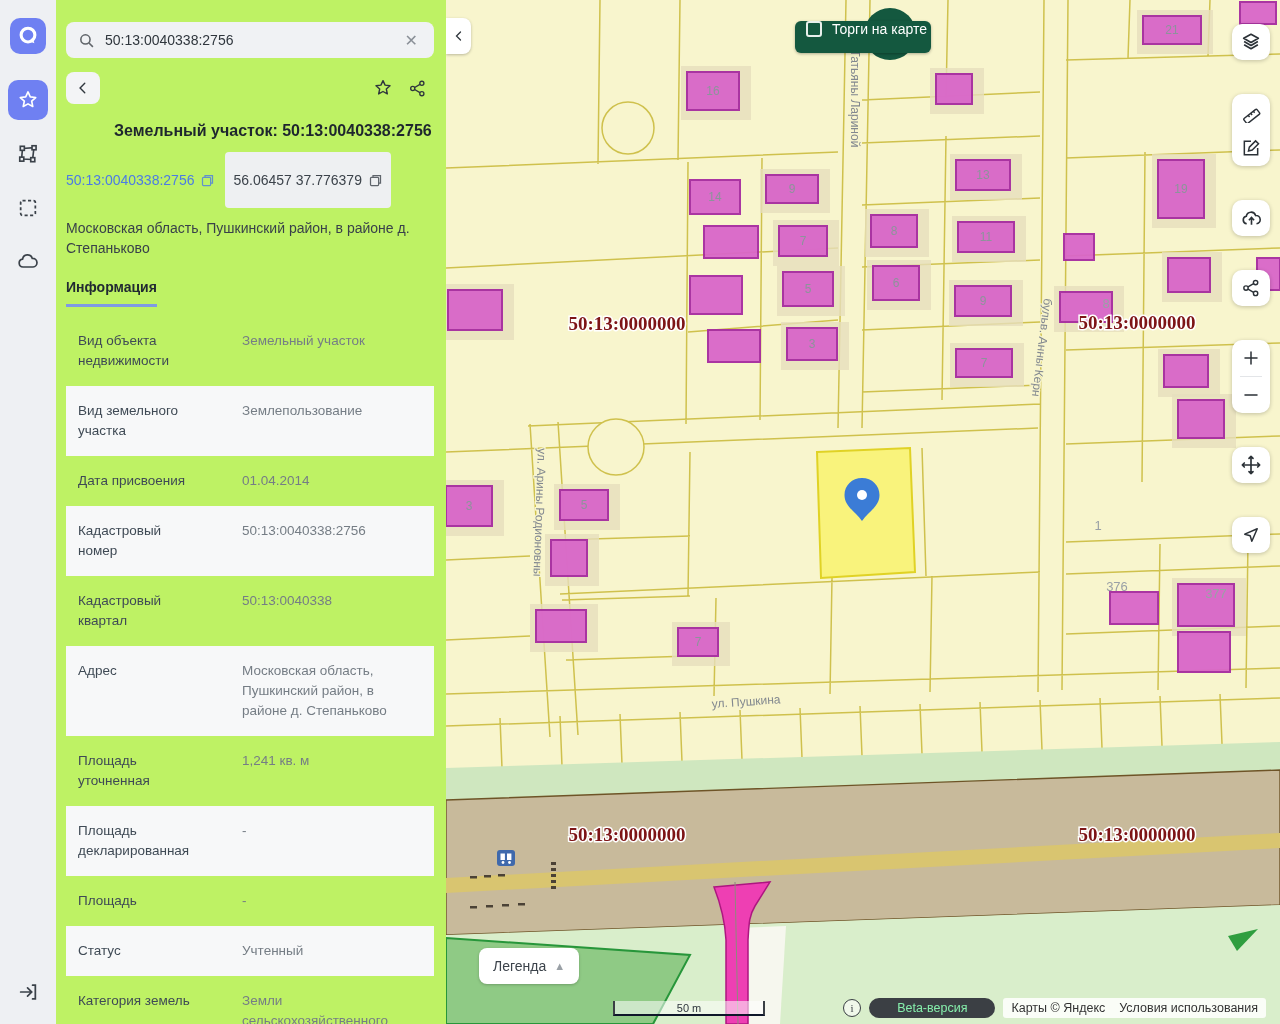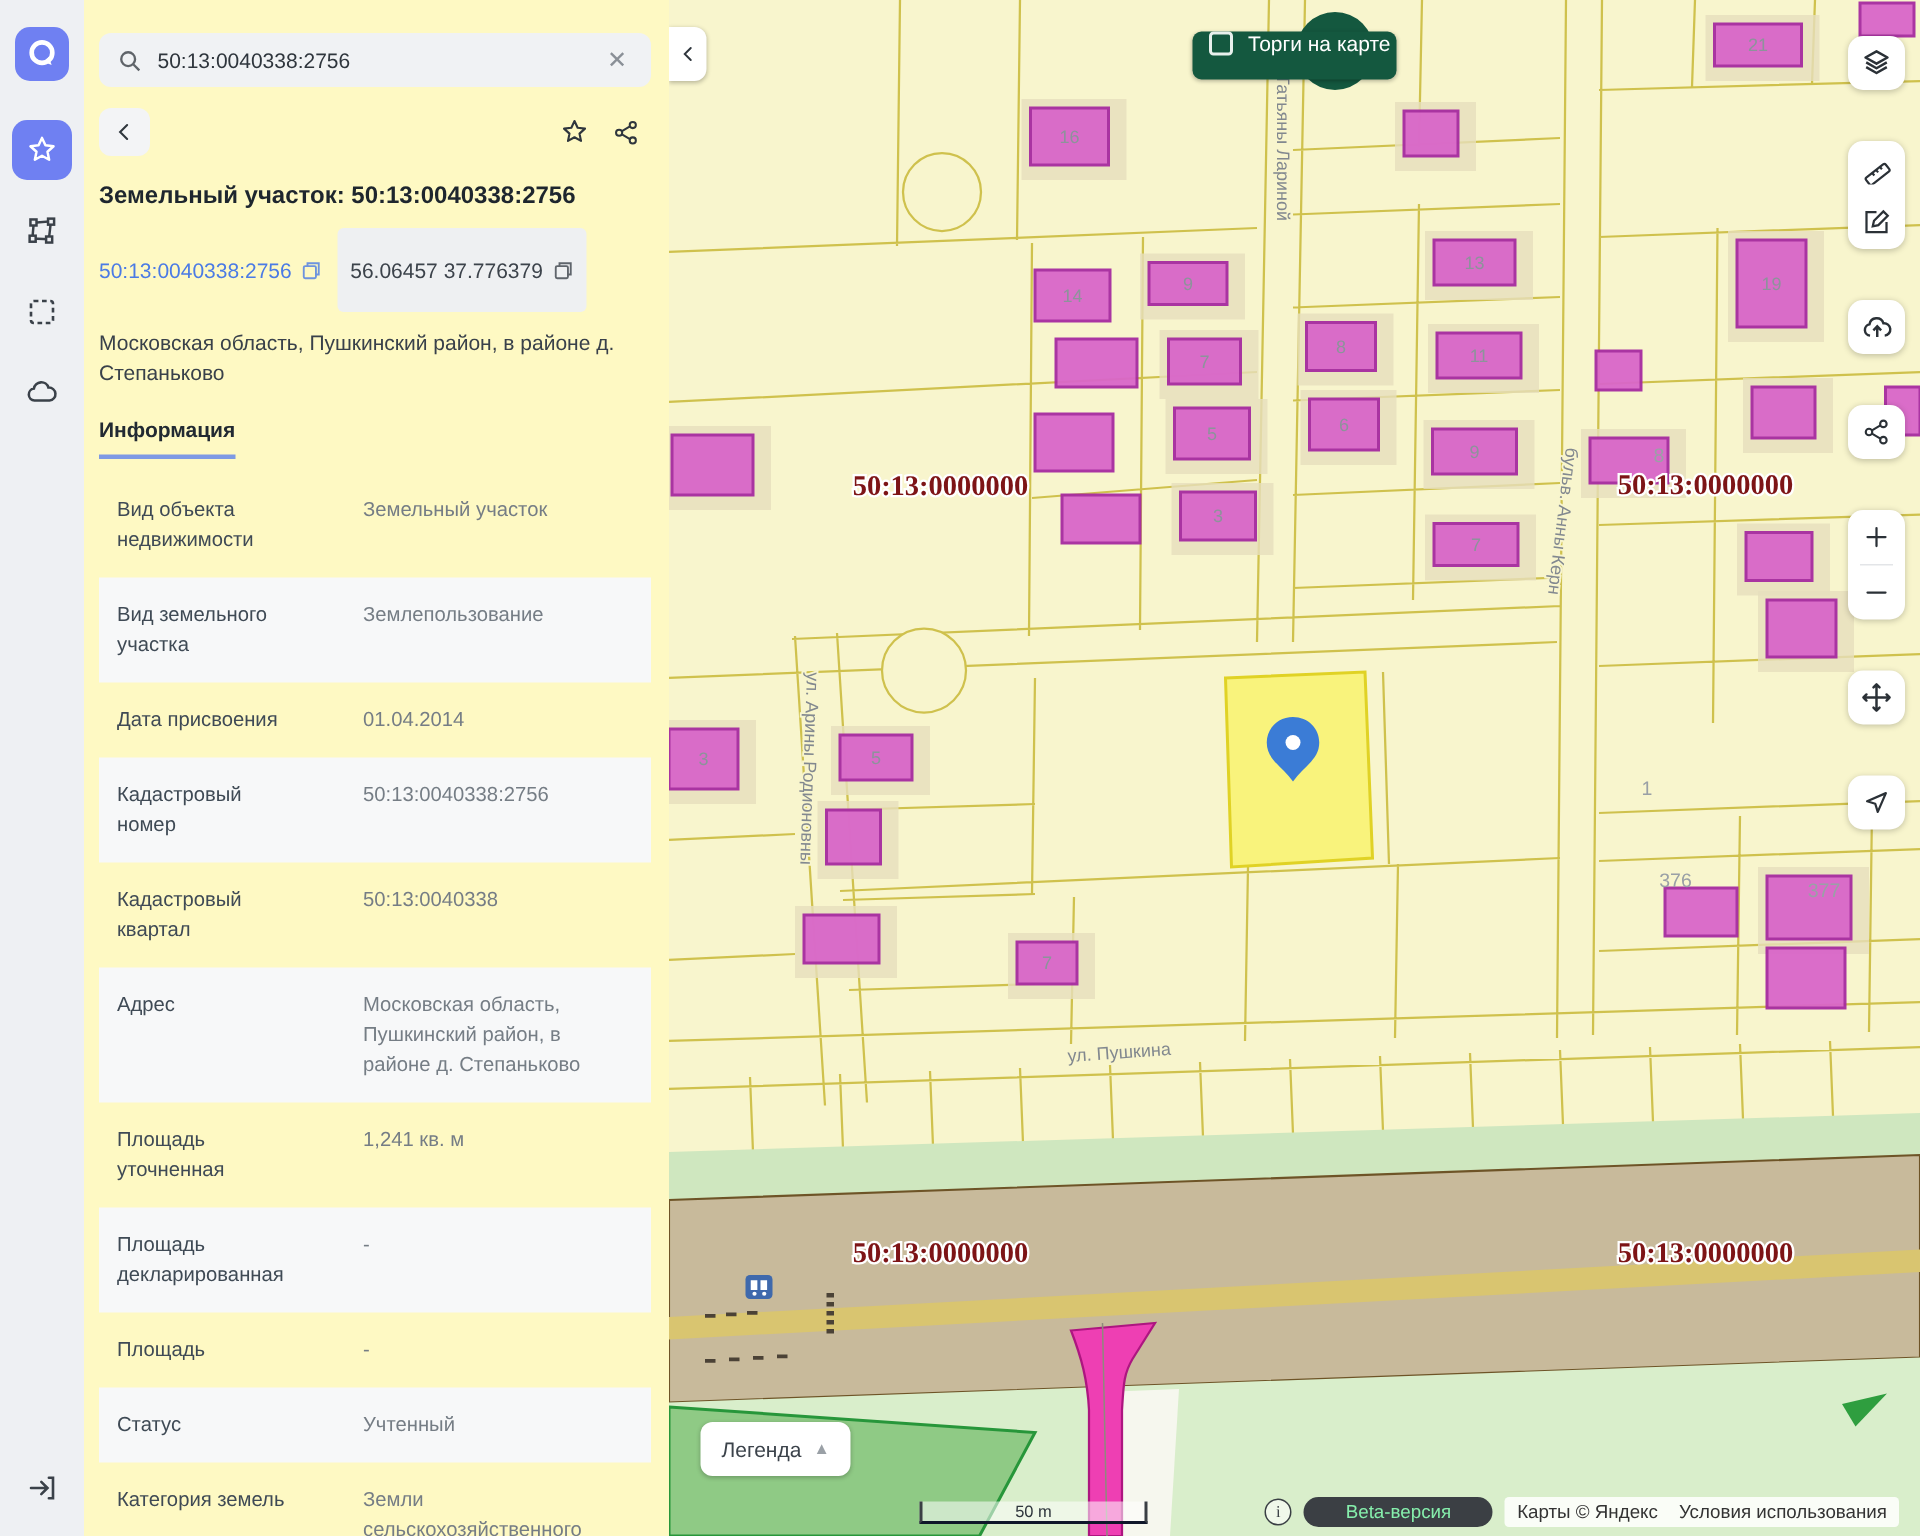--- a/index.html
+++ b/index.html
@@ -12,35 +12,35 @@
     align-items:center; padding-top:18px; position:relative; z-index:30; flex:0 0 56px; }
   .logo { width:36px; height:36px; border-radius:10px; background:#6f80f2; display:flex;
     align-items:center; justify-content:center; margin-bottom:26px; cursor:pointer; }
   .rail-btn { width:40px; height:40px; border-radius:10px; display:flex; align-items:center;
     justify-content:center; margin-bottom:14px; cursor:pointer; color:#3a4149; }
   .rail-btn.active { background:#6f80f2; color:#fff; }
   .rail-bottom { position:absolute; bottom:12px; left:8px; width:40px; height:40px;
     display:flex; align-items:center; justify-content:center; cursor:pointer; color:#3a4149; }
 
   
-  .panel { width:390px; height:100%; background:#fef9c3; position:relative; z-index:20;
+  .panel { width:390px; height:100%; background:#bef264; position:relative; z-index:20;
     padding:22px 12px 0 10px; overflow:hidden; flex:0 0 390px; }
   .searchbar { display:flex; align-items:center; background:#f0f2f4; border-radius:8px;
     height:36px; padding:0 12px; }
   .searchbar input { flex:1; border:none; outline:none; background:transparent;
     font-size:14px; color:#2f363d; font-family:inherit; }
   .searchbar .sicon { margin-right:10px; display:flex; }
   .clear-x { color:#8a9097; font-size:16px; cursor:pointer; padding:2px 4px; }
   .toolbar { display:flex; align-items:center; margin-top:14px; }
   .back-btn { width:34px; height:32px; background:#f3f4f6; border-radius:8px; display:flex;
     align-items:center; justify-content:center; cursor:pointer; color:#2f363d; }
   .toolbar .spacer { flex:1; }
   .tool-ic { width:34px; height:32px; display:flex; align-items:center; justify-content:center;
     cursor:pointer; color:#2f363d; }
-  .obj-title { margin-top:18px; font-size:16px; font-weight:bold; color:#1e262e; }
+  .obj-title { margin-top:18px; font-size:16px; font-weight:bold; color:#1e262e;margin-left:48px; }
   .chips { display:flex; align-items:center; gap:10px; margin-top:12px; }
   .chip-link { display:flex; align-items:center; gap:6px; color:#4b7be5; font-size:14px; cursor:pointer; }
   .chip-gray { display:flex; align-items:center; gap:6px; background:#eef0f2; border-radius:4px;
     padding:20px 8px; color:#3c434b; font-size:14px; cursor:pointer; }
   .copy-ic { display:flex; color:inherit; opacity:.8; }
   .address { margin-top:10px; font-size:14px; line-height:20px; color:#39414a; }
   .report-btn { margin-top:14px; width:100%; height:36px; background:#00975e; color:#fff;
     border:none; border-radius:6px; font-size:14px; font-family:inherit; cursor:pointer; }
   .tab-row { margin-top:20px; border-bottom:1px solid transparent; }
   .tab { display:inline-block; font-size:14px; font-weight:bold; color:#222a32;
@@ -69,21 +69,21 @@
   .auction-toggle .cb { width:16px; height:16px; border:2px solid #e8f0ec; border-radius:3px; }
 
   .ctrl-col { position:absolute; right:10px; top:24px; width:38px; z-index:5; }
   .ctrl { width:38px; background:#fff; border-radius:10px; box-shadow:0 1px 4px rgba(0,0,0,.22);
     display:flex; flex-direction:column; align-items:center; }
   .ctrl-btn { width:38px; height:36px; display:flex; align-items:center; justify-content:center;
     cursor:pointer; color:#2b3137; }
   .gap { height:34px; }
   .zdiv { width:22px; height:1px; background:#e3e5e8; }
 
-  .legend-btn { position:absolute; left:21px; bottom:40px; height:36px; background:#fff;
+  .legend-btn { position:absolute; left:33px; bottom:40px; height:36px; background:#fff;
     border-radius:8px; box-shadow:0 1px 3px rgba(0,0,0,.22); display:flex; align-items:center;
     gap:8px; padding:0 14px; font-size:14px; color:#3c434b; cursor:pointer; z-index:5; }
   .legend-btn .chev { color:#9aa0a6; font-size:11px; }
 
   .scalebar { position:absolute; left:167px; bottom:8px; width:152px; height:15px;
     background:rgba(255,255,255,.55); border-bottom:2px solid #0f172a; border-left:2px solid #3a3f44;
     border-right:2px solid #3a3f44; display:flex; align-items:center; justify-content:center;
     font-size:11px; color:#2f363d; z-index:5; }
 
   .attrib { position:absolute; right:14px; bottom:6px; display:flex; align-items:center;

